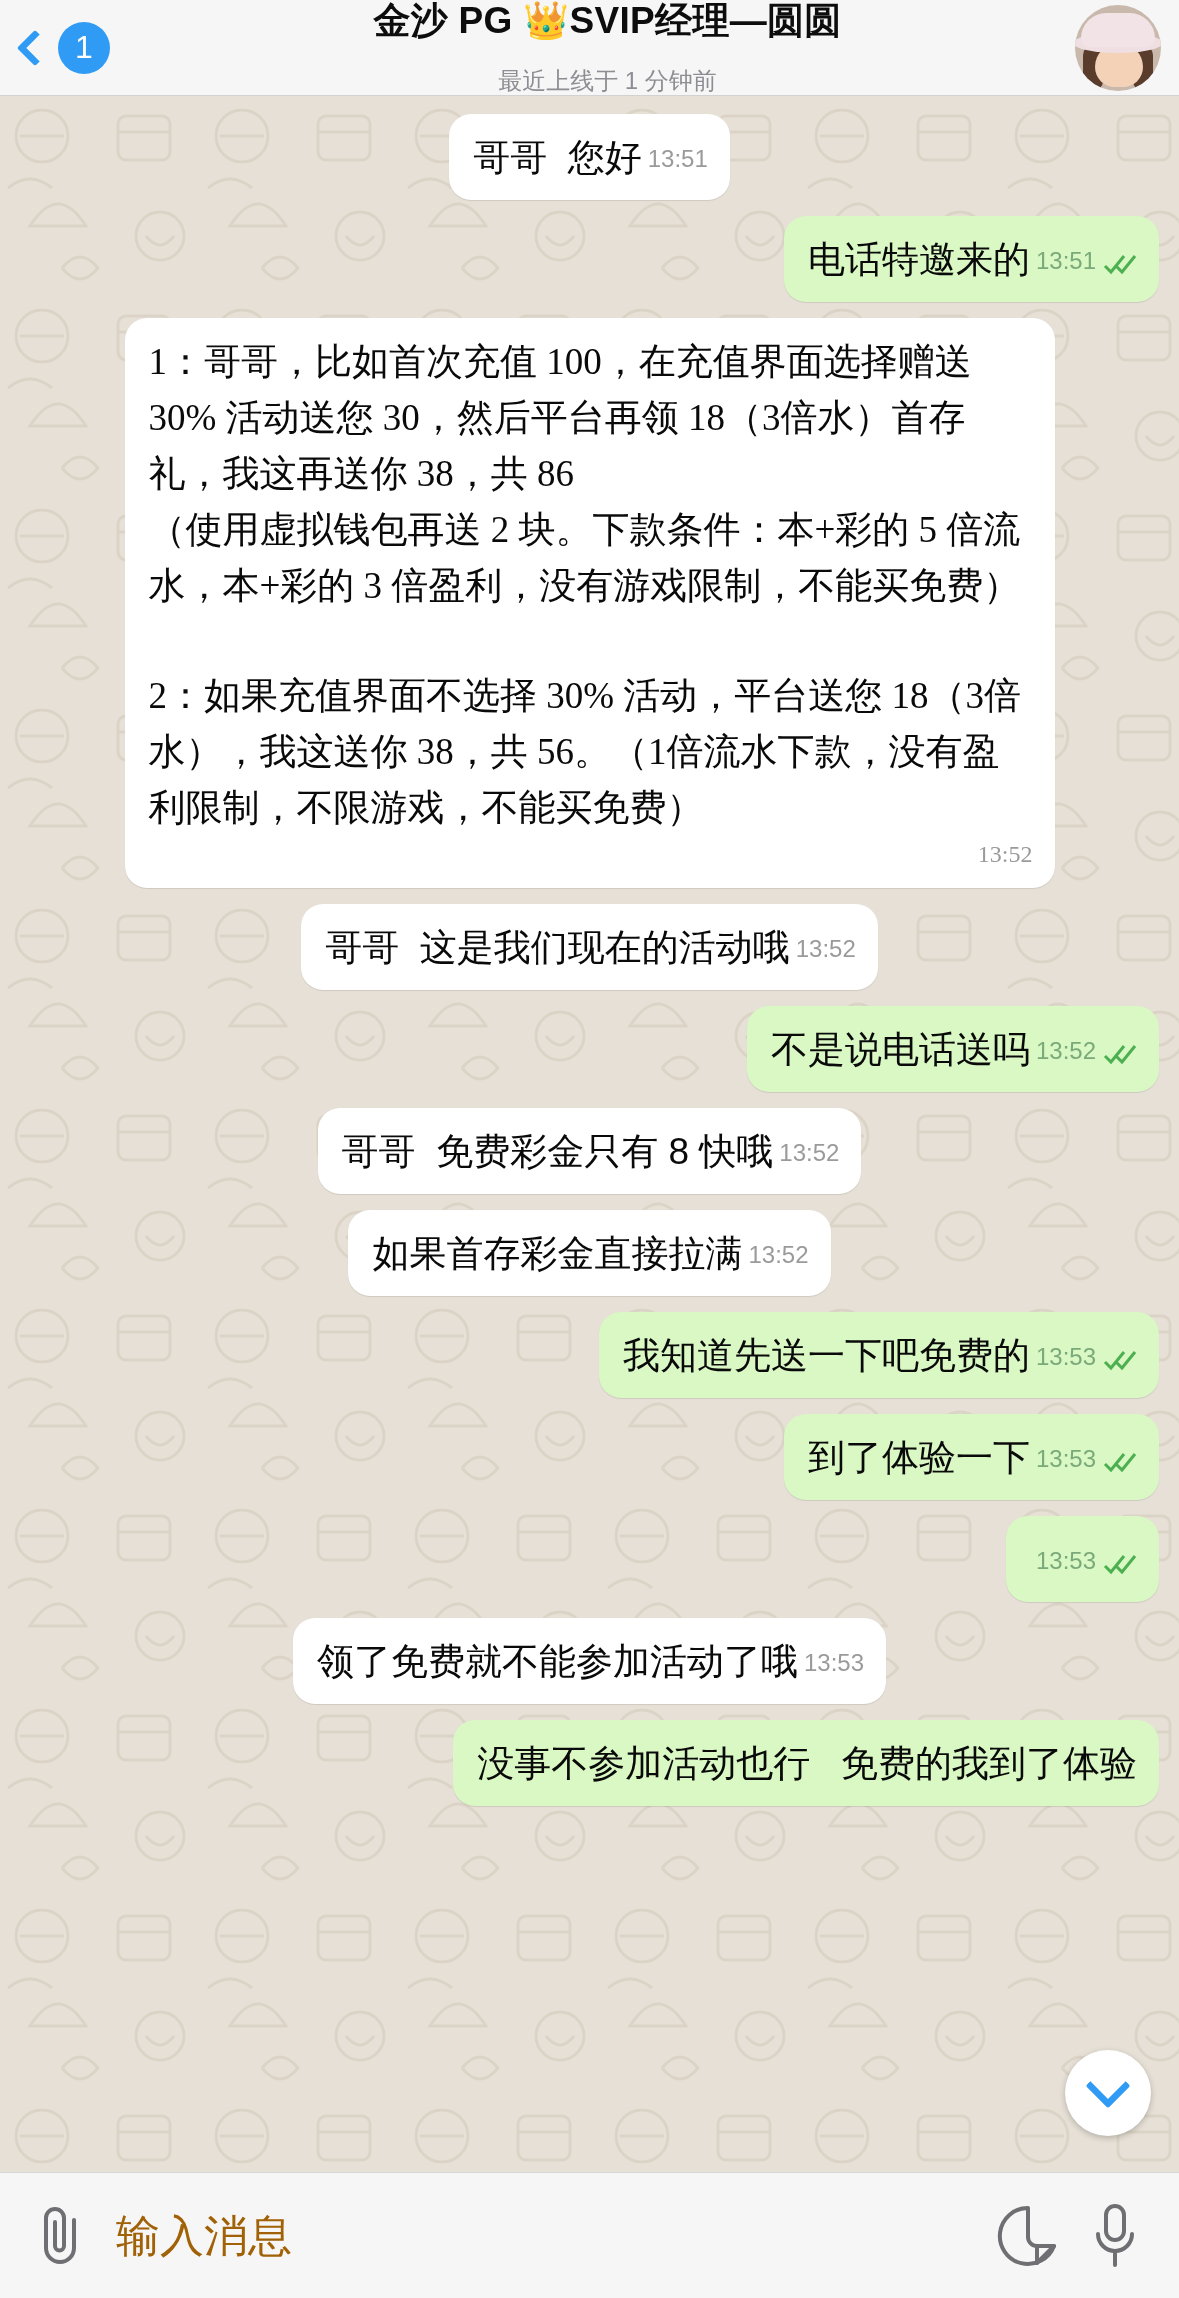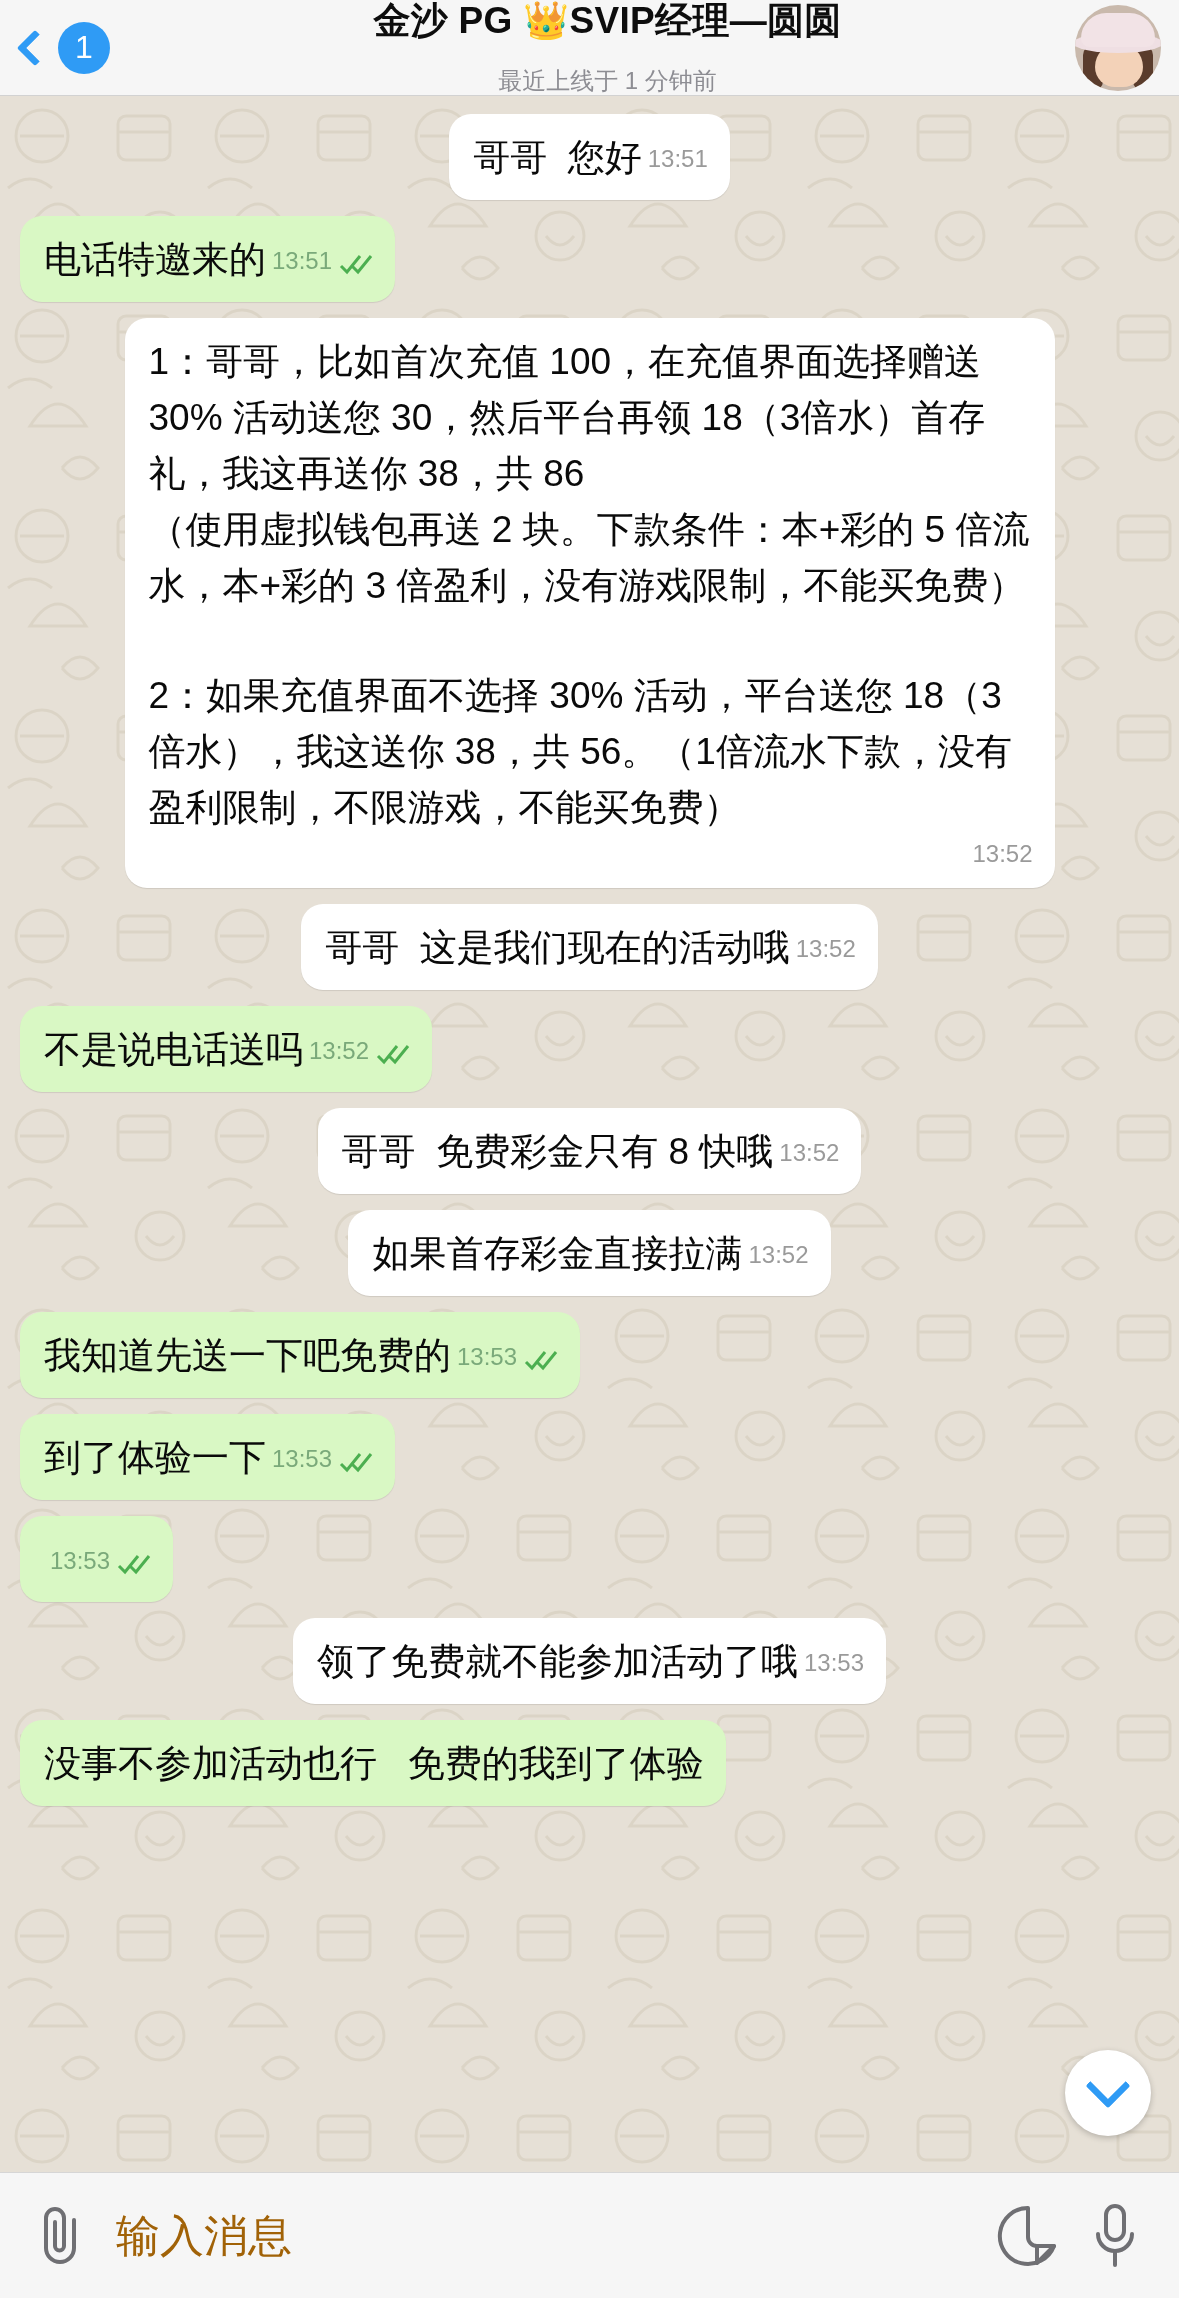--- a/index.html
+++ b/index.html
@@ -130,21 +130,21 @@
     inset: 0;
     opacity: 0.5;
   }
   .msgs {
     position: relative;
     padding: 18px 20px 40px 20px;
   }
 
   .row { display: flex; margin-bottom: 16px; }
   .row.left { justify-content: center; }
-  .row.right { }
+  .row.right { justify-content: flex-end; }
 
   .bubble {
     max-width: 900px;
     border-radius: 22px;
     padding: 16px 22px 14px 24px;
     position: relative;
     font-size: 37px;
     line-height: 56px;
     color: #0a0a0a;
     box-shadow: 0 1px 1px rgba(0,0,0,0.10);
@@ -169,21 +169,21 @@
   }
   .meta.out-meta { color: #7aa97a; }
   .checks {
     display: inline-block;
     width: 34px; height: 22px;
     position: relative;
     top: 3px;
   }
   .checks svg { display: block; }
 
-  .bubble.block { max-width: 930px; }
+  .bubble.block { max-width: 930px; font-family: Liberation Serif, serif; }
   .bubble.block .meta {
     display: block;
     text-align: right;
     margin-left: 0;
     margin-top: 4px;
   }
   .bubble.block .para { margin: 0; white-space: pre-wrap; }
   .bubble.block .para + .para { margin-top: 54px; }
 
   

